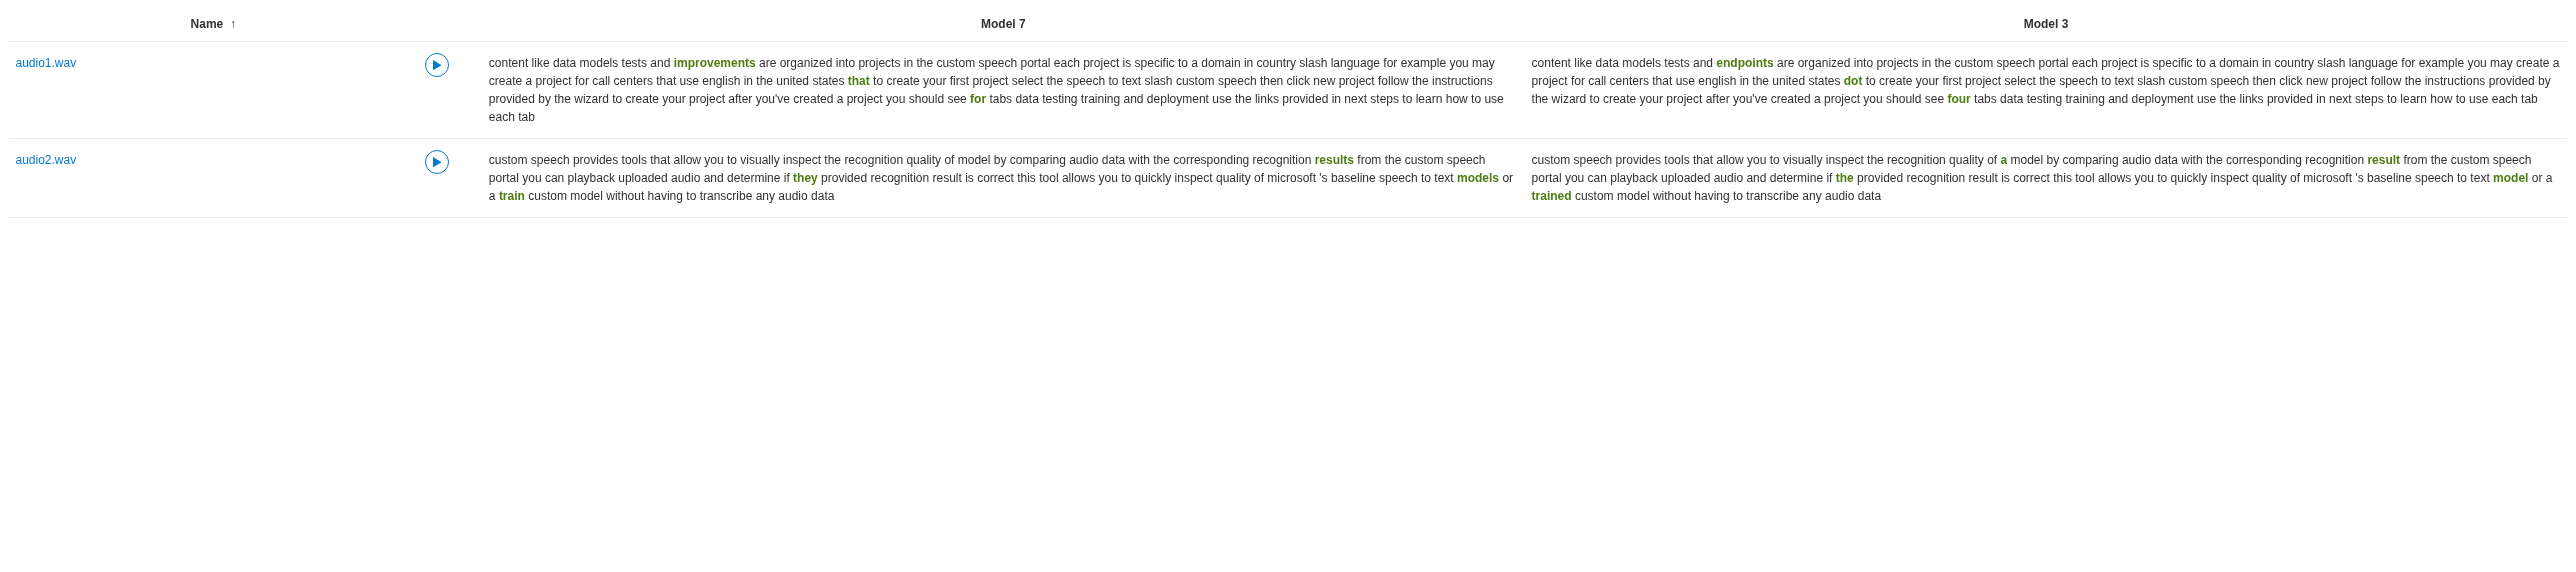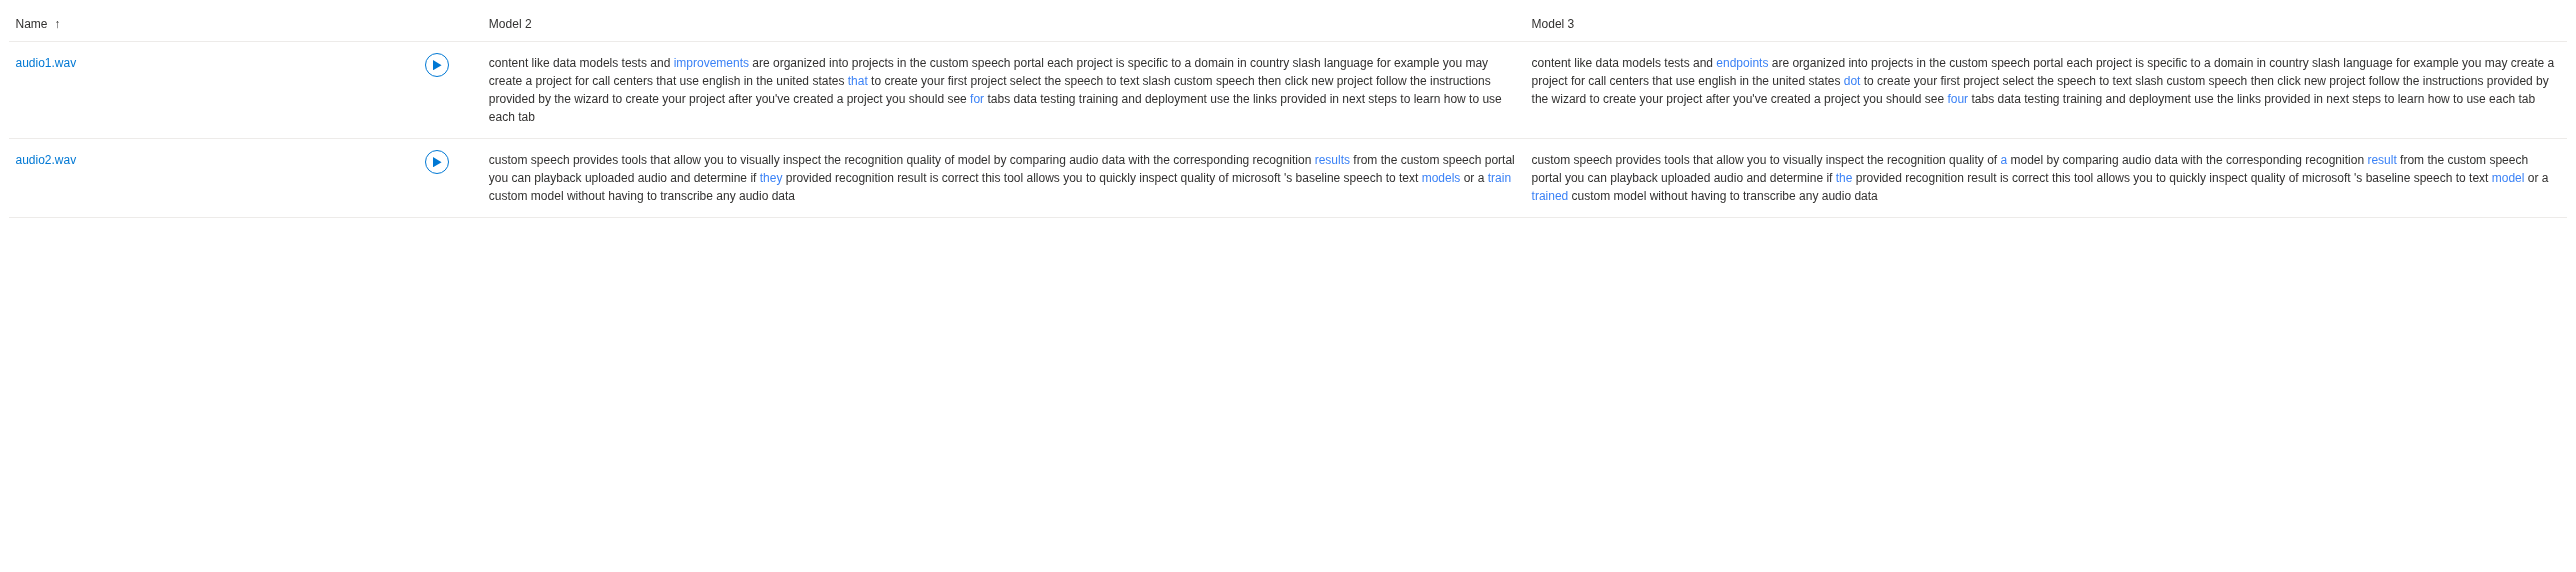--- a/index.html
+++ b/index.html
@@ -17,22 +17,22 @@
     table {
       width: 100%;
       border-collapse: collapse;
       table-layout: fixed;
     }
     col.name-col { width: 16%; }
     col.play-col { width: 2.5%; }
     col.model1-col { width: 40.75%; }
     col.model2-col { width: 40.75%; }
     thead th {
-      text-align: left;
-      font-weight: 400;
+      text-align: center;
+      font-weight: 700;
       font-size: 12px;
       color: #323130;
       padding: 8.6px 6.9px 10.3px 6.9px;
       border-bottom: 0.9px solid #edebe9;
     }
     thead th.name-header {
       cursor: pointer;
     }
     .sort-arrow {
       display: inline-block;
@@ -73,42 +73,43 @@
       margin-left: 1.7px;
     }
     .play-btn svg path {
       fill: #0078d4;
     }
     .transcript {
       color: #323130;
       word-wrap: break-word;
     }
     .hl {
-      color: #3b82f6;
+      color: #4d7c0f;
+      font-weight: bold;
     }
   </style>
 </head>
 <body>
 
 <table>
   <colgroup>
     <col class="name-col">
     <col class="play-col">
     <col class="model1-col">
     <col class="model2-col">
   </colgroup>
   <thead>
     <tr>
       <th class="name-header">
         <span>Name</span>
         <span class="sort-arrow">↑</span>
       </th>
       <th></th>
       <th>
-        <span>Model 2</span>
+        <span>Model 7</span>
       </th>
       <th>
         <span>Model 3</span>
       </th>
     </tr>
   </thead>
   <tbody id="table-body">
       <tr>
         <td><a class="file-link">audio1.wav</a></td>
         <td>

